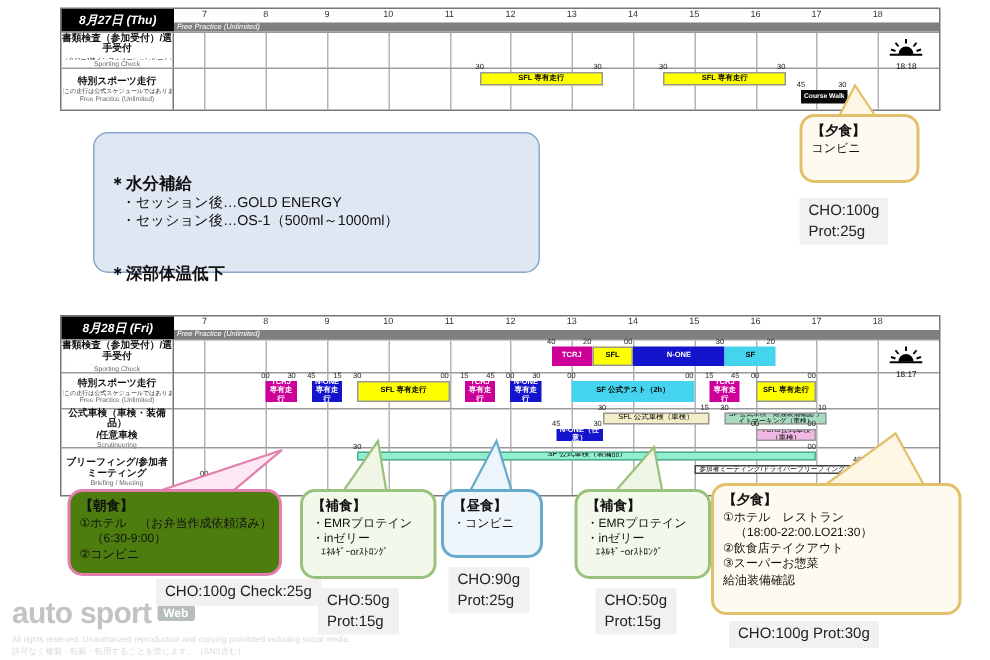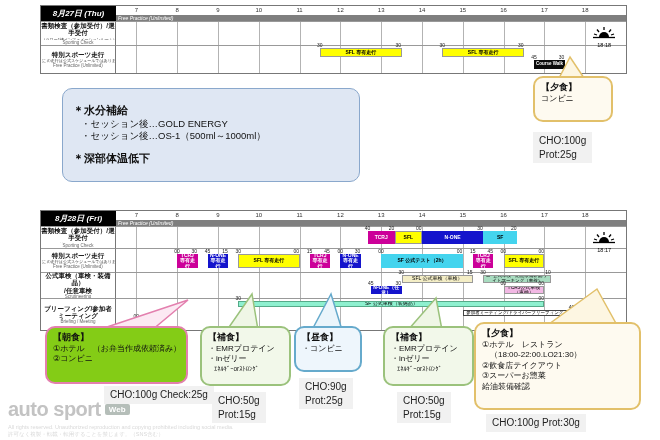--- a/index.html
+++ b/index.html
@@ -30,33 +30,33 @@
   .b-sfsc{background:#a8dcc0;color:#000;border:1px solid #999;font-weight:normal;font-size:4.5px;}
   .b-tcrjsc{background:#f2b8e4;color:#000;border:1px solid #999;font-weight:normal;}
   .b-sfequip{background:#8ef0cf;color:#000;border:1px solid #55aa88;font-weight:normal;}
   .b-meeting{background:#fff;color:#000;border:1px solid #444;font-weight:normal;font-size:4.5px;}
   .tlab{position:absolute;font-size:5px;color:#222;z-index:3;white-space:nowrap;}
   .sunset{position:absolute;width:26px;text-align:center;z-index:2;}
   .sunset-time{font-size:5.5px;color:#000;line-height:1;}
   
   .infobox{position:absolute;left:62px;top:88px;width:298px;height:94px;background:#dfe7f3;
            border:1.5px solid #8aa8cc;border-radius:10px;padding:6px 10px;box-sizing:border-box;z-index:3;}
-  .ib-title{font-size:11px;font-weight:bold;margin-top:8px;}
+  .ib-title{font-size:11px;font-weight:bold;margin-top:20px;}
   .ib-lines div{font-size:9.5px;padding-left:8px;line-height:1.3;}
   .connectors{position:absolute;left:0;top:0;z-index:2;pointer-events:none;}
   .c-pink{fill:#fce9f3;stroke:#e37fae;stroke-width:1.5;}
   .c-green{fill:#eff6e6;stroke:#9bc27c;stroke-width:1.5;}
   .c-blue{fill:#ebf5fb;stroke:#66aacc;stroke-width:1.5;}
   .c-yellow{fill:#fdf6e2;stroke:#e2c06a;stroke-width:1.5;}
   .bubble{position:absolute;border-radius:10px;border:2px solid;background:#fff;
           padding:3px 6px;box-sizing:border-box;z-index:3;}
   .bubble .title{font-size:9px;font-weight:bold;}
   .bubble .lines div{font-size:8px;line-height:1.3;white-space:nowrap;}
   .bubble .lines div.small{font-size:6.5px;padding-left:6px;}
-  .bb-pink{border-color:#e37fae;background:#84cc16;}
+  .bb-pink{border-color:#e37fae;background:#4d7c0f;}
   .bb-green{border-color:#9bc27c;background:#f2f8ea;}
   .bb-blue{border-color:#66aacc;background:#eef6fc;}
   .bb-yellow{border-color:#e2c06a;background:#fefaf0;}
   .chobox{position:absolute;background:#f1f1f1;color:#222;font-size:10px;line-height:1.35;
           padding:2px 6px;z-index:3;white-space:nowrap;}
   .chobox div:empty{display:none;}
   
   .logo{position:absolute;left:8px;top:398px;font-size:20px;font-weight:bold;color:#c3c3c3;
         letter-spacing:-0.5px;z-index:1;}
   .logobadge{display:inline-block;background:#b5beb9;color:#fff;font-size:8px;font-weight:bold;
@@ -331,20 +331,21 @@
 </div>
 <div class="chobox" style="left:533px;top:132px;">
   <div>CHO:100g</div>
   <div>Prot:25g</div>
 </div>
 
 <div class="bubble bb-pink" style="left:45px;top:326px;width:143px;height:58px;">
   <div class="title">【朝食】</div>
   <div class="lines">
       <div>①ホテル　（お弁当作成依頼済み）</div>
+      <div>　（6:30-9:00）</div>
       <div>②コンビニ</div>
     </div>
 </div>
 <div class="chobox" style="left:104px;top:386px;">
   <div>CHO:100g  Check:25g</div>
 
 </div>
 
 <div class="bubble bb-green" style="left:200px;top:326px;width:91px;height:60px;">
   <div class="title">【補食】</div>

